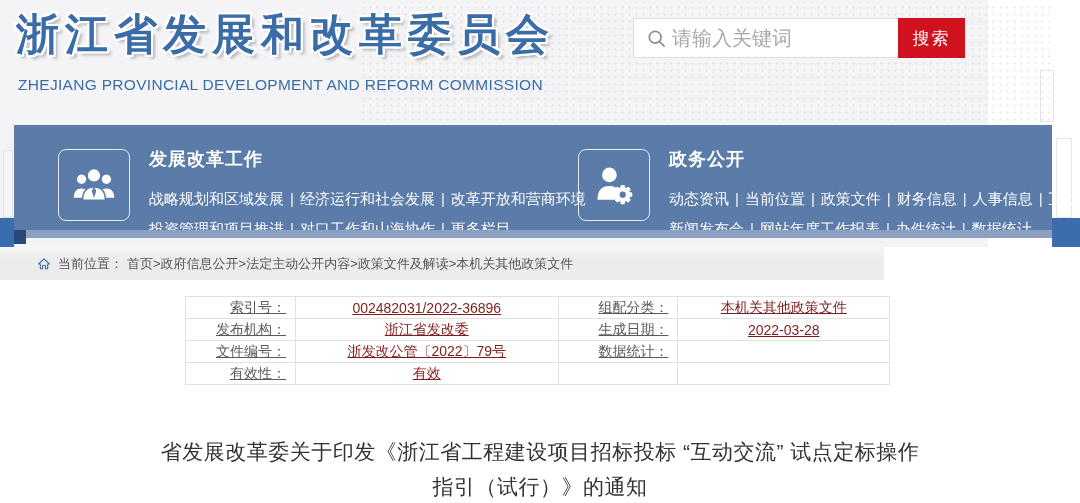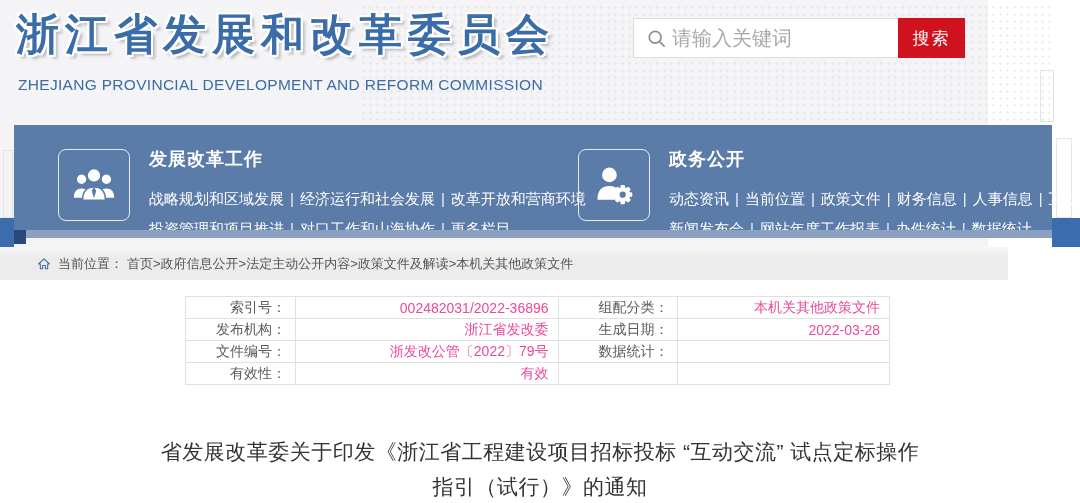--- a/index.html
+++ b/index.html
@@ -57,31 +57,31 @@
     width:72px; height:72px; margin-top:4px; flex:0 0 72px;
     border:1px solid rgba(255,255,255,.85); border-radius:8px;
     display:flex; align-items:center; justify-content:center;
   }
   .nav-title { font-size:18px; font-weight:bold; letter-spacing:1px; margin:2px 0 13px; }
   .nav-line { font-size:15px; line-height:30px; white-space:nowrap; }
   .nav-link { cursor:pointer; }
   .nav-sep { opacity:.9; padding:0 6px; }
   
   .breadcrumb {
-    position:absolute; top:247px; left:0; width:1008px; height:33px;
+    position:absolute; top:247px; left:0; width:884px; height:33px;
     background:linear-gradient(#f7f7f7,#ececec 35%); color:#555; font-size:13px;
     display:flex; align-items:center; padding-left:37px;
   }
   .home-icon { display:flex; margin-right:7px; }
   .crumb-prefix { margin-right:4px; }
   
   .meta-table { position:absolute; top:296px; left:185px; width:705px; border-collapse:collapse; }
-  .meta-table td { border:1px solid #e0e0e0; height:22px; font-size:14px; padding:1px 9px; background:#fff; }
+  .meta-table td { border:1px solid #e0e0e0; height:22px; font-size:14px; padding:1px 9px; background:#fff;text-decoration:underline; }
   td.lbl { text-align:right; color:#5a5a5a; white-space:nowrap; }
-  td.val { text-align:right; color:#ec4899; }
+  td.val { text-align:center; color:#7f1d1d; }
   col.c1 { width:110px; } col.c2 { width:263px; } col.c3 { width:120px; } col.c4 { width:212px; }
   
   .doc-title {
     position:absolute; top:434px; left:0; width:1080px; text-align:center;
     color:#333; font-size:21px; line-height:35px; letter-spacing:.5px;
   }
 </style>
 </head>
 <body>
 

